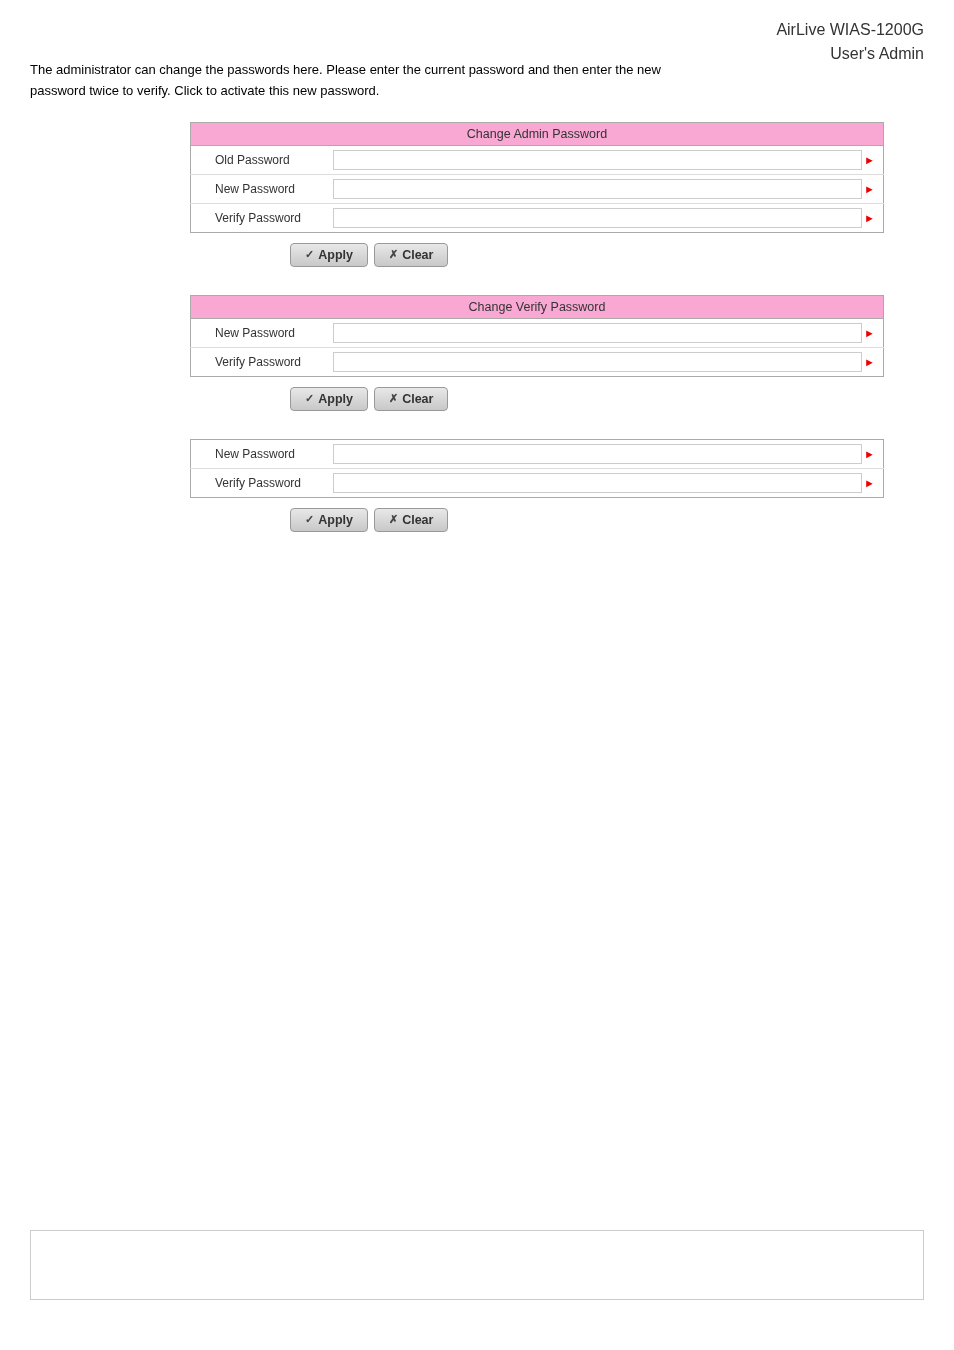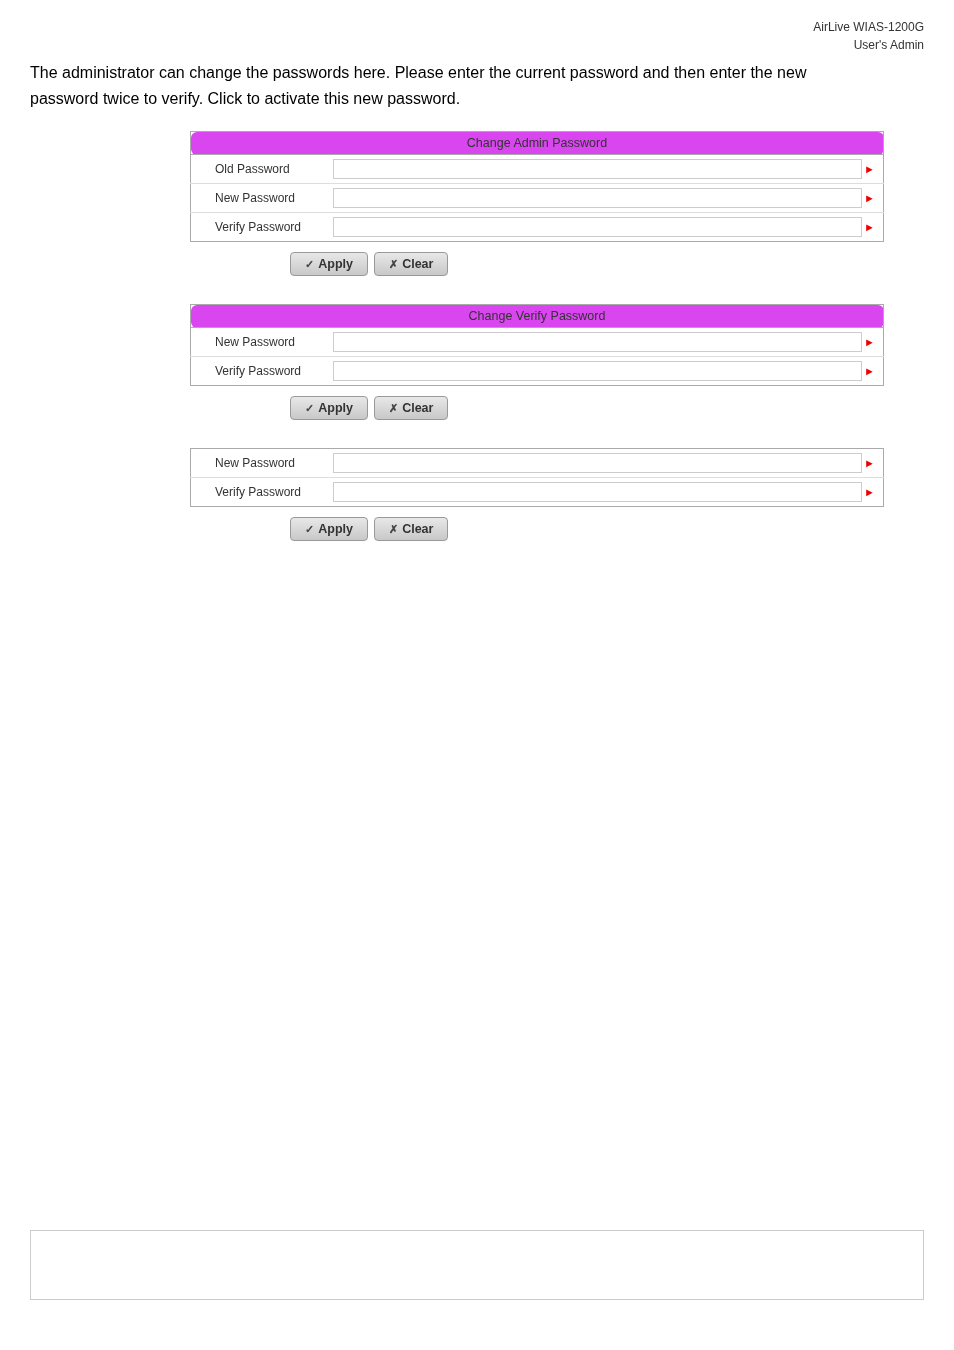--- a/index.html
+++ b/index.html
@@ -12,34 +12,34 @@
       width: 954px;
       min-height: 1350px;
       position: relative;
     }
 
     .header-brand {
       position: absolute;
       top: 18px;
       right: 30px;
       text-align: right;
-      font-size: 12px;
+      font-size: 16px;
       color: #333;
       line-height: 1.5;
     }
 
     .main-content {
       position: absolute;
       top: 60px;
       left: 30px;
       right: 30px;
     }
 
     .description {
-      font-size: 16px;
+      font-size: 13px;
       line-height: 1.6;
       margin-bottom: 20px;
       color: #000;
     }
 
     .forms-container {
       margin-left: 160px;
       margin-right: 40px;
     }
 
@@ -48,28 +48,27 @@
       margin-bottom: 28px;
     }
 
     .password-table {
       width: 100%;
       border-collapse: collapse;
       border: 1px solid #aaa;
     }
 
     .password-table .table-header {
-      background: #d946ef;
+      background: #f9a8d4;
       text-align: center;
       font-size: 12.5px;
       font-weight: normal;
       color: #333;
       padding: 5px 10px;
       border-bottom: 1px solid #aaa;
-      border-radius: 6px;
     }
 
     .password-table tr {
       border-bottom: 1px solid #ddd;
     }
 
     .password-table tr:last-child {
       border-bottom: none;
     }
 

